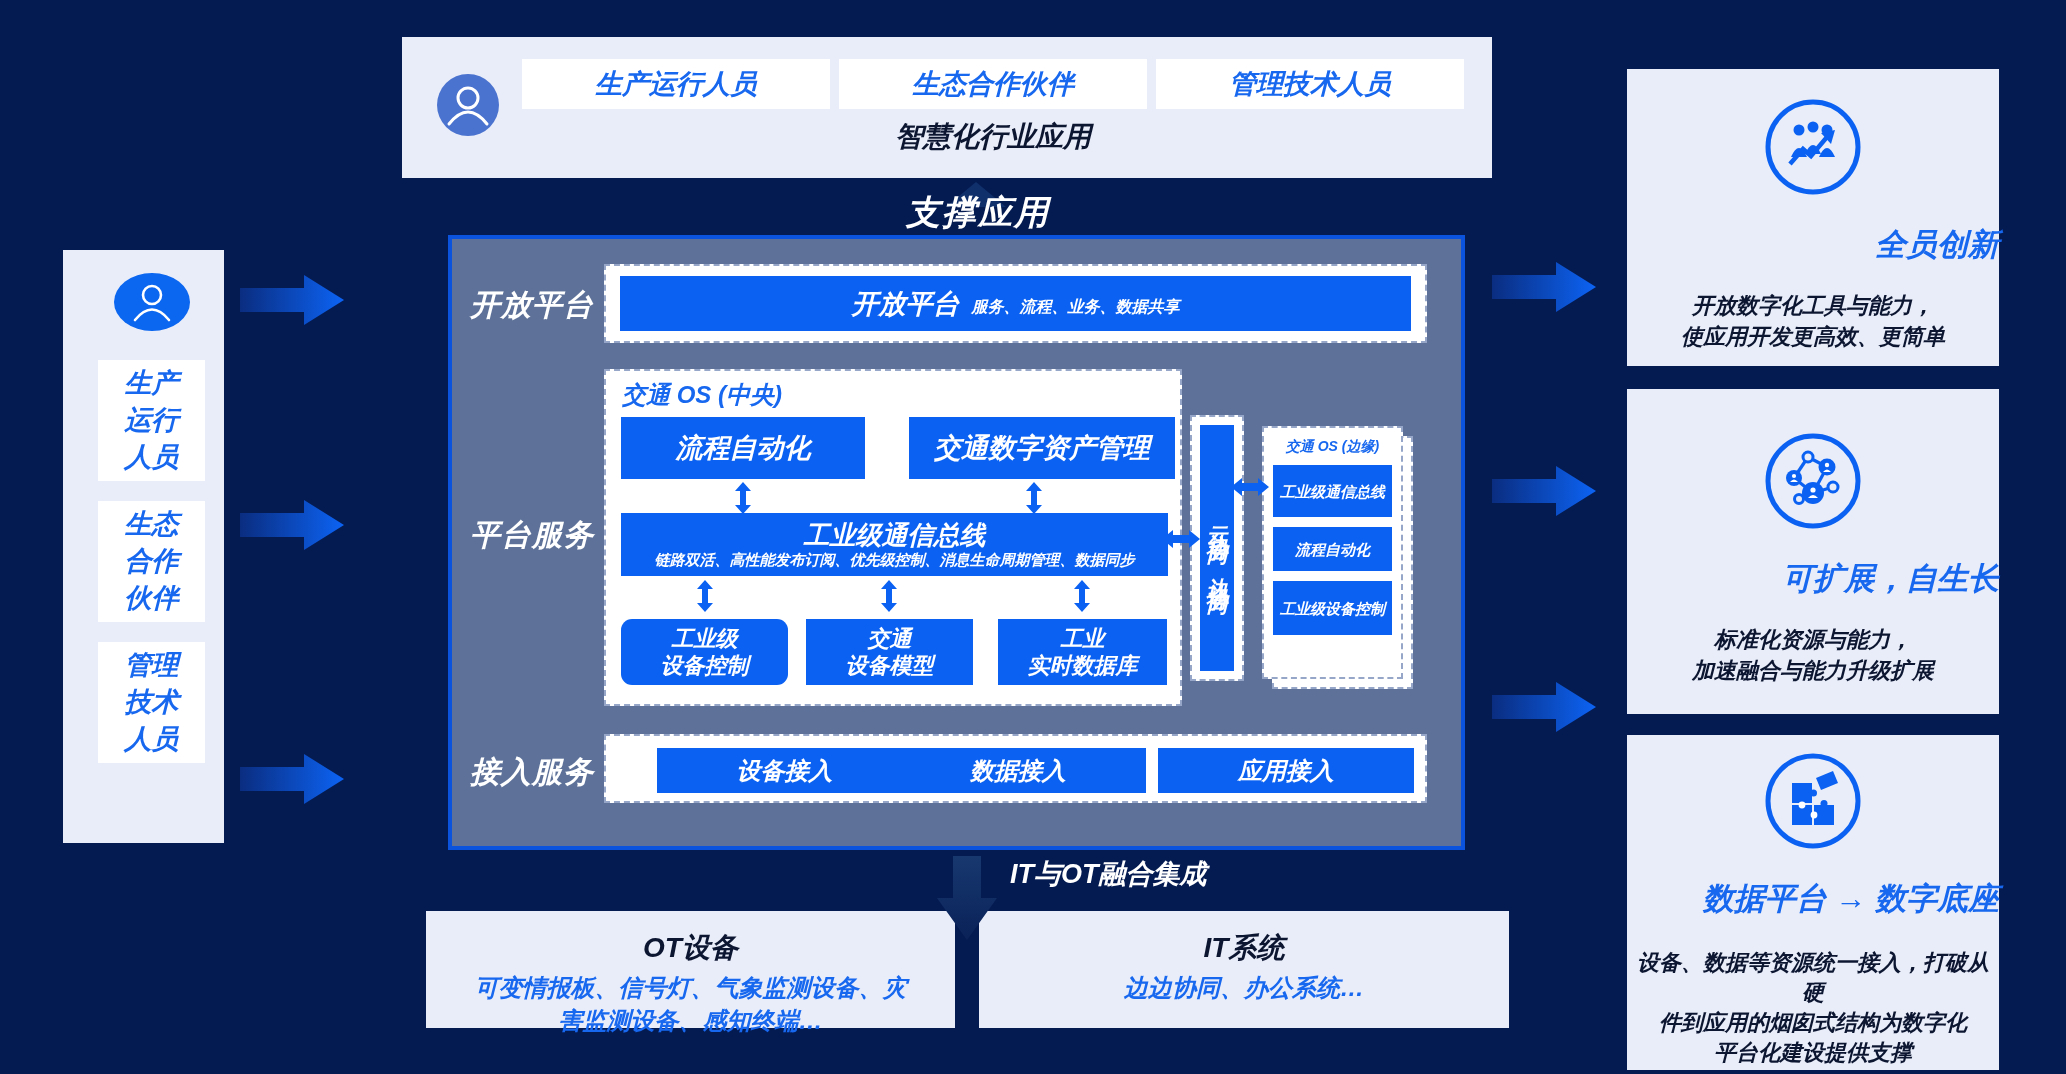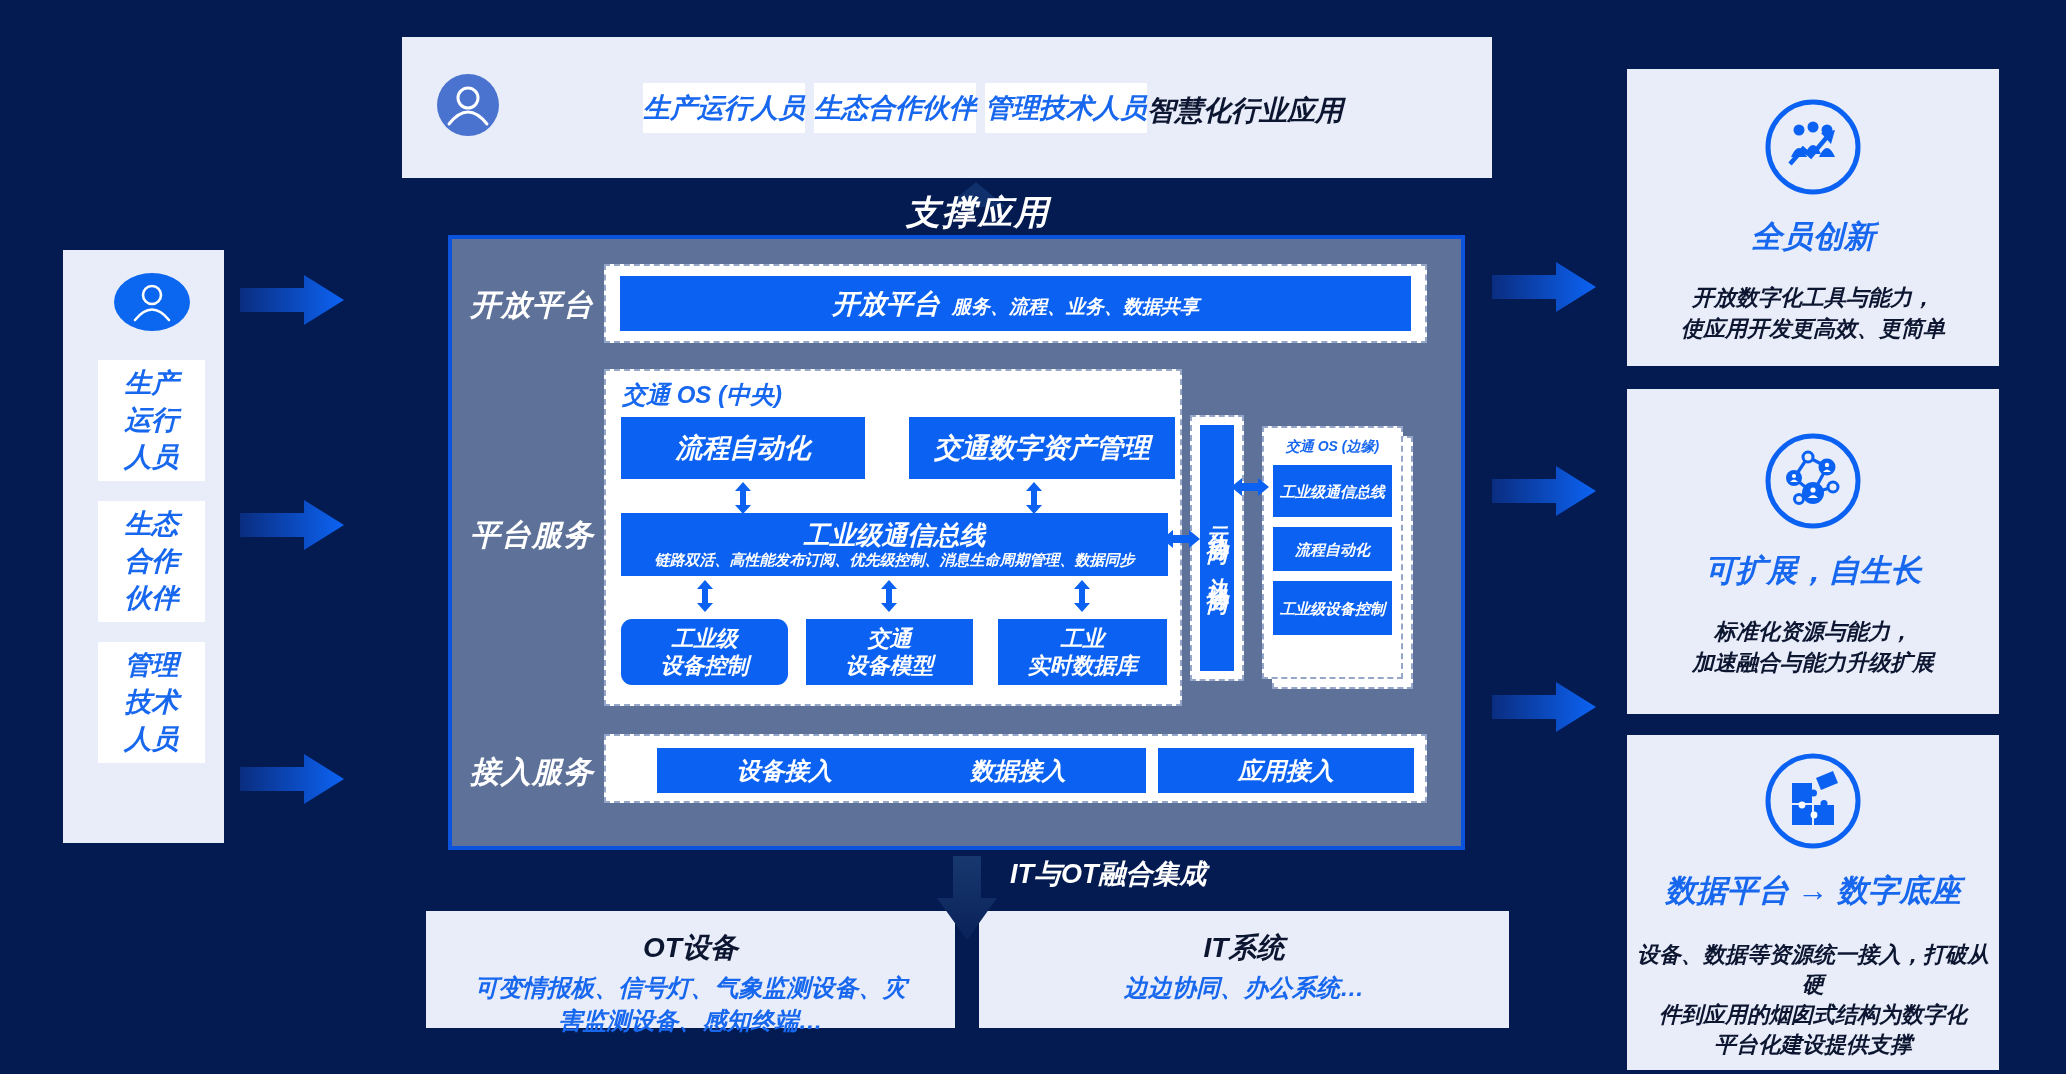--- a/index.html
+++ b/index.html
@@ -12,21 +12,21 @@
   .abs { position:absolute; }
 
   
   .lightbox { background:#e9edf9; }
   .whitechip { background:#ffffff; color:#1767ef; }
 
   
   .banner { left:402px; top:37px; width:1090px; height:141px;
             display:flex; align-items:center; padding:0 28px 0 34px; box-sizing:border-box; }
   .banner-avatar { width:64px; height:64px; flex:0 0 auto; margin-right:22px; margin-top:-6px; }
-  .banner-main { flex:1; display:flex; flex-direction:row; justify-content:center; }
+  .banner-main { flex:1; display:flex; flex-direction:column; justify-content:center; }
   .chip-row { display:flex; gap:9px; }
   .chip { flex:1; height:50px; display:flex; align-items:center; justify-content:center;
           font-size:27px; }
   .banner-caption { text-align:center; color:#0c1631; font-size:28px; margin-top:9px; }
 
   
   .support-label { left:448px; top:190px; width:1060px; text-align:center;
                    color:#ffffff; font-size:34px; letter-spacing:2px; }
   .up-chevron { left:946px; top:182px; width:0; height:0;
                 border-left:30px solid transparent; border-right:30px solid transparent;
@@ -39,21 +39,21 @@
   .lbl-open    { left:18px; top:46px; }
   .lbl-service { left:18px; top:276px; }
   .lbl-access  { left:18px; top:513px; }
 
   .wbox { position:absolute; background:#ffffff; border:2px dashed #95a6c8; box-sizing:border-box; }
 
   .open-box { left:152px; top:25px; width:823px; height:79px; padding:10px 14px; }
   .bluebar { width:100%; height:100%; background:#0b62f2; color:#fff;
              display:flex; align-items:center; justify-content:center; gap:12px; }
   .bar-title { font-size:27px; }
-  .bar-sub   { font-size:19px; padding-top:7px; }
+  .bar-sub   { font-size:16px; padding-top:7px; }
 
   .svc-box { left:152px; top:130px; width:578px; height:337px; }
   .svc-title { position:absolute; left:16px; top:8px; color:#1767ef; font-size:24px; }
   .bbox { position:absolute; background:#0b62f2; color:#ffffff;
           display:flex; flex-direction:column; align-items:center; justify-content:center;
           text-align:center; box-sizing:border-box; }
   .b-flow  { left:15px;  top:46px; width:244px; height:62px; font-size:27px; }
   .b-asset { left:303px; top:46px; width:266px; height:62px; font-size:27px; }
   .b-bus   { left:15px;  top:142px; width:547px; height:63px; }
   .bus-title { font-size:26px; line-height:30px; }
@@ -112,21 +112,21 @@
 
   
   .card { left:1627px; width:372px; text-align:center; box-sizing:border-box; }
   .card1 { top:69px;  height:297px; }
   .card2 { top:389px; height:325px; }
   .card3 { top:735px; height:335px; }
   .card-icon { display:block; margin:0 auto; width:100px; height:100px; }
   .card1 .card-icon { margin-top:28px; }
   .card2 .card-icon { margin-top:42px; }
   .card3 .card-icon { margin-top:16px; }
-  .card-title { color:#1767ef; font-size:31px; margin-top:19px; }
+  .card-title { color:#1767ef; font-size:31px; margin-top:27px;text-align:right; }
   .card-desc  { color:#0c1631; font-size:22px; line-height:31px; margin-top:24px; }
   .card3 .card-desc { margin-top:28px; line-height:30px; }
 </style>
 </head>
 <body>
 
 <div class="stage">
 
   <svg width="0" height="0" style="position:absolute" aria-hidden="true">
     <defs>

